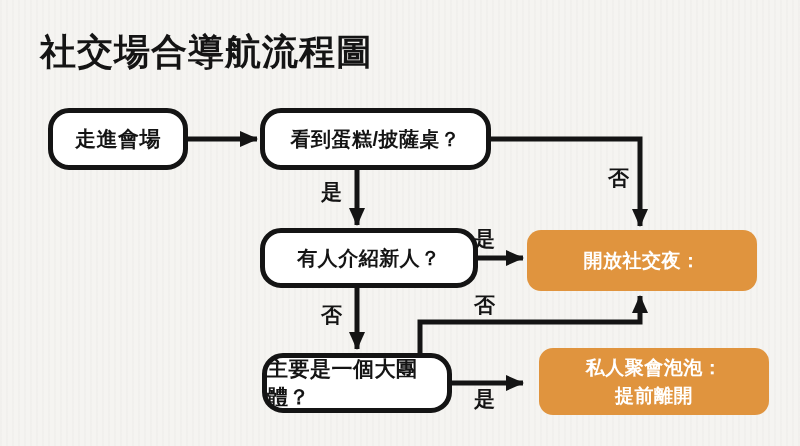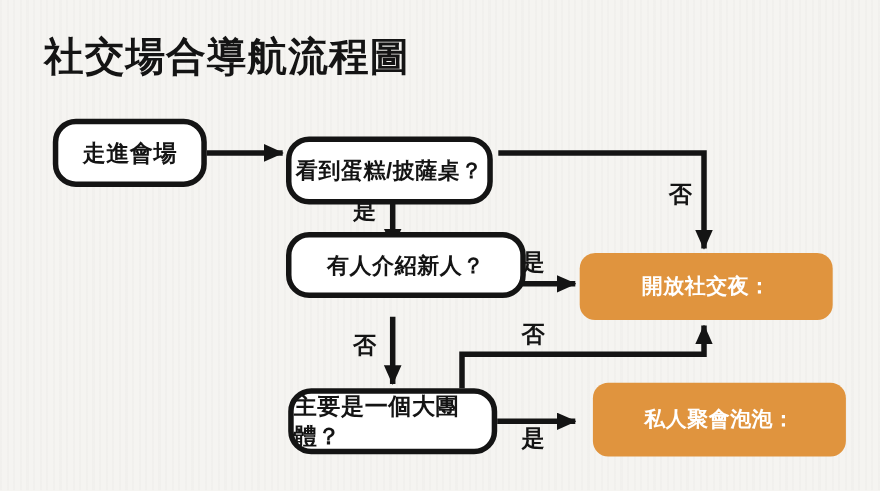--- a/index.html
+++ b/index.html
@@ -32,22 +32,22 @@
   }
   svg.connectors .arrowhead{fill:var(--node-border);}
   .node{
     position:absolute;display:flex;align-items:center;justify-content:center;
     text-align:left;font-weight:800;color:var(--text);
     background:var(--node-fill);
     border:5px solid var(--node-border);border-radius:21px;
     font-size:20px;letter-spacing:0.5px;
   }
   .node.start{left:48px;top:108px;width:140px;height:62px;font-size:21px;}
-  .node.q1{left:260px;top:124px;width:188px;height:62px;}
-  .node.q2{left:260px;top:211px;width:218px;height:60px;}
+  .node.q1{left:260px;top:108px;width:231px;height:62px;}
+  .node.q2{left:260px;top:228px;width:218px;height:60px;}
   .node.q3{left:262px;top:353px;width:190px;height:60px;font-size:21px;}
   .outcome{
     position:absolute;display:flex;flex-direction:column;align-items:center;justify-content:center;
     text-align:center;font-weight:700;color:var(--outcome-text);
     background:var(--accent);border-radius:14px;
     font-size:19px;line-height:1.45;letter-spacing:0.5px;
   }
   .outcome.o1{left:527px;top:230px;width:230px;height:61px;}
   .outcome.o2{left:527px;top:348px;width:230px;height:67px;margin-left:12px;}
   .edge-label{
@@ -97,20 +97,21 @@
   <div class="node q3">
     <span>主要是一個大團體？</span>
   </div>
 
   <div class="outcome o1">
     <span>開放社交夜：</span>
   </div>
 
   <div class="outcome o2">
     <span>私人聚會泡泡：</span>
+    <span>提前離開</span>
   </div>
 
   <span class="edge-label lbl-cake-yes">是</span>
   <span class="edge-label lbl-cake-no">否</span>
   <span class="edge-label lbl-intro-yes">是</span>
   <span class="edge-label lbl-intro-no">否</span>
   <span class="edge-label lbl-group-no">否</span>
   <span class="edge-label lbl-group-yes">是</span>
 
 </div>

